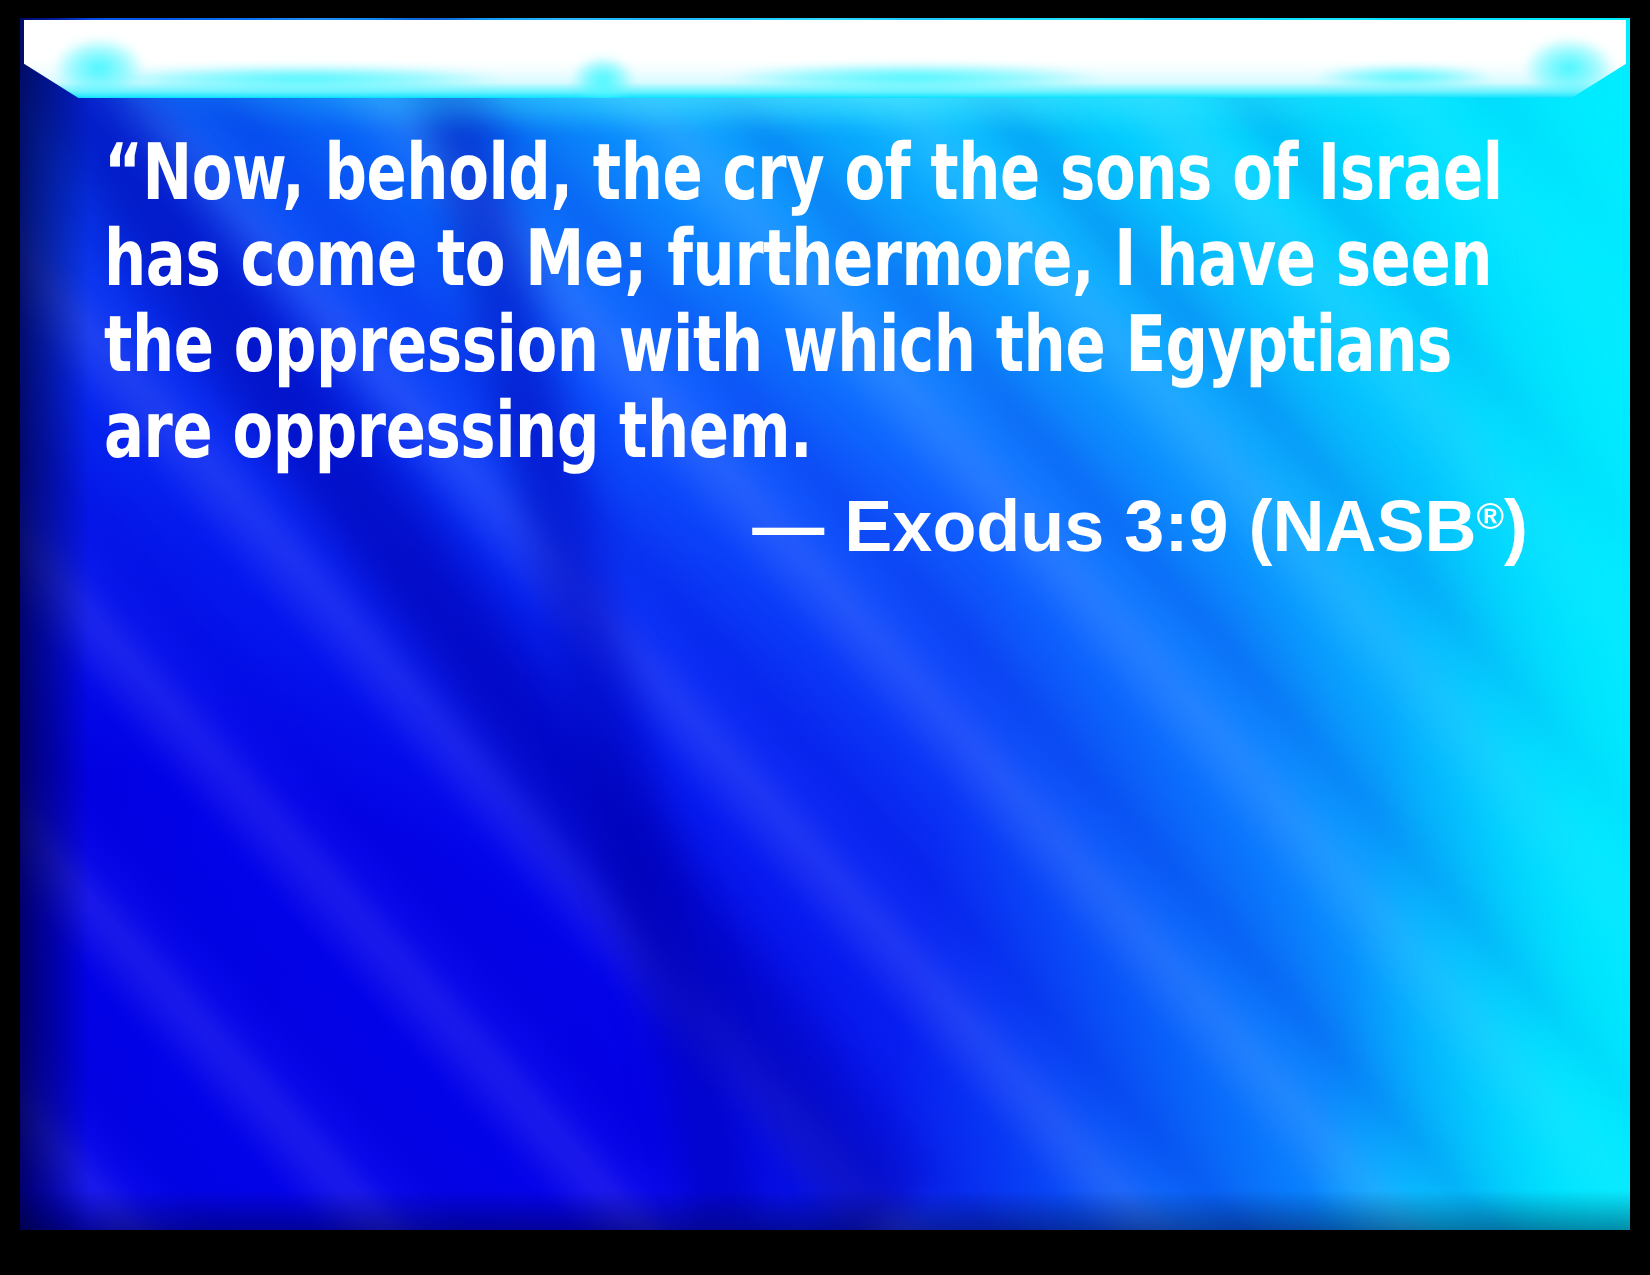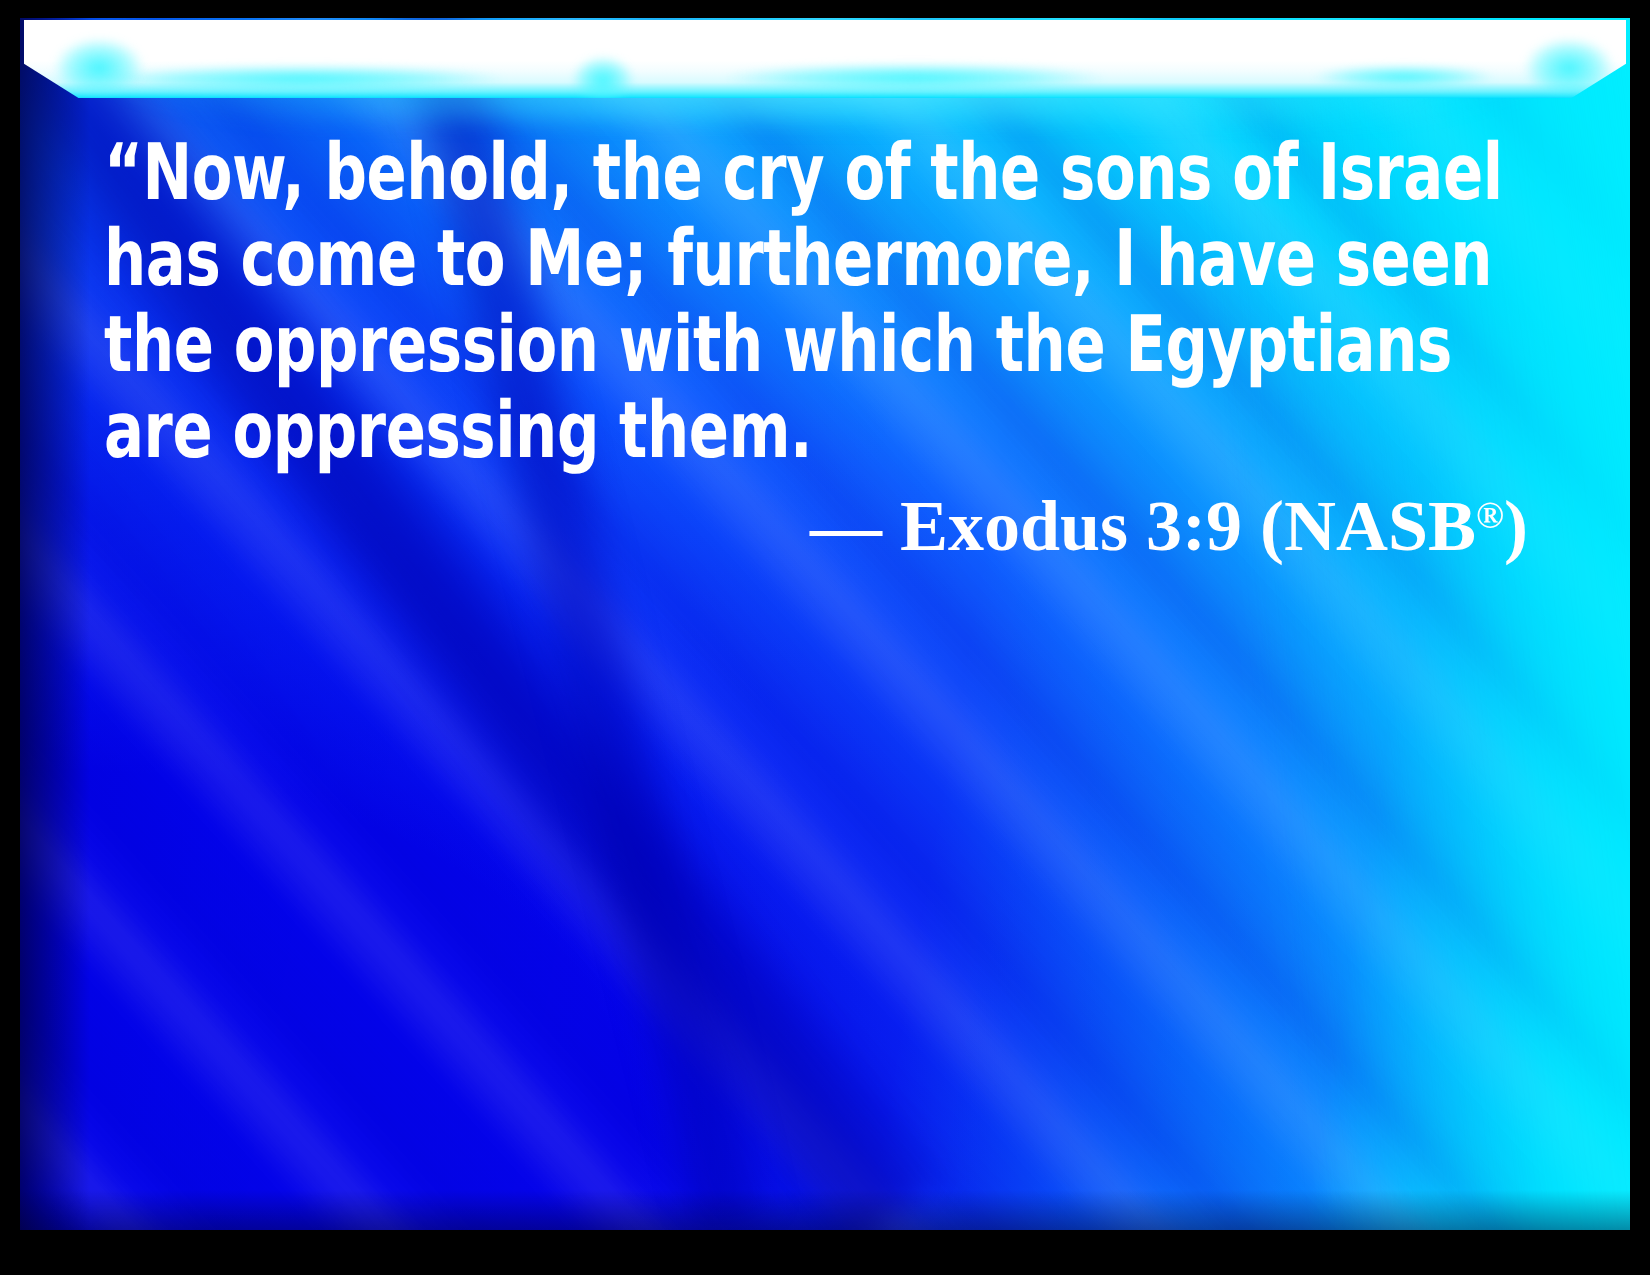--- a/index.html
+++ b/index.html
@@ -194,21 +194,21 @@
     transform-origin: left center;
     text-rendering: geometricPrecision;
   }
   .attribution {
     position: absolute;
     left: 84px;
     top: 455px;
     width: 1424px;
     text-align: right;
     color: #ffffff;
-    font-family: Liberation Serif, serif;
+    font-family: Liberation Sans, sans-serif;
     font-weight: bold;
     font-size: 72px;
     line-height: 86px;
     white-space: nowrap;
   }
   .attribution .reg {
     font-size: 0.52em;
     vertical-align: 0.60em;
     font-weight: bold;
   }

